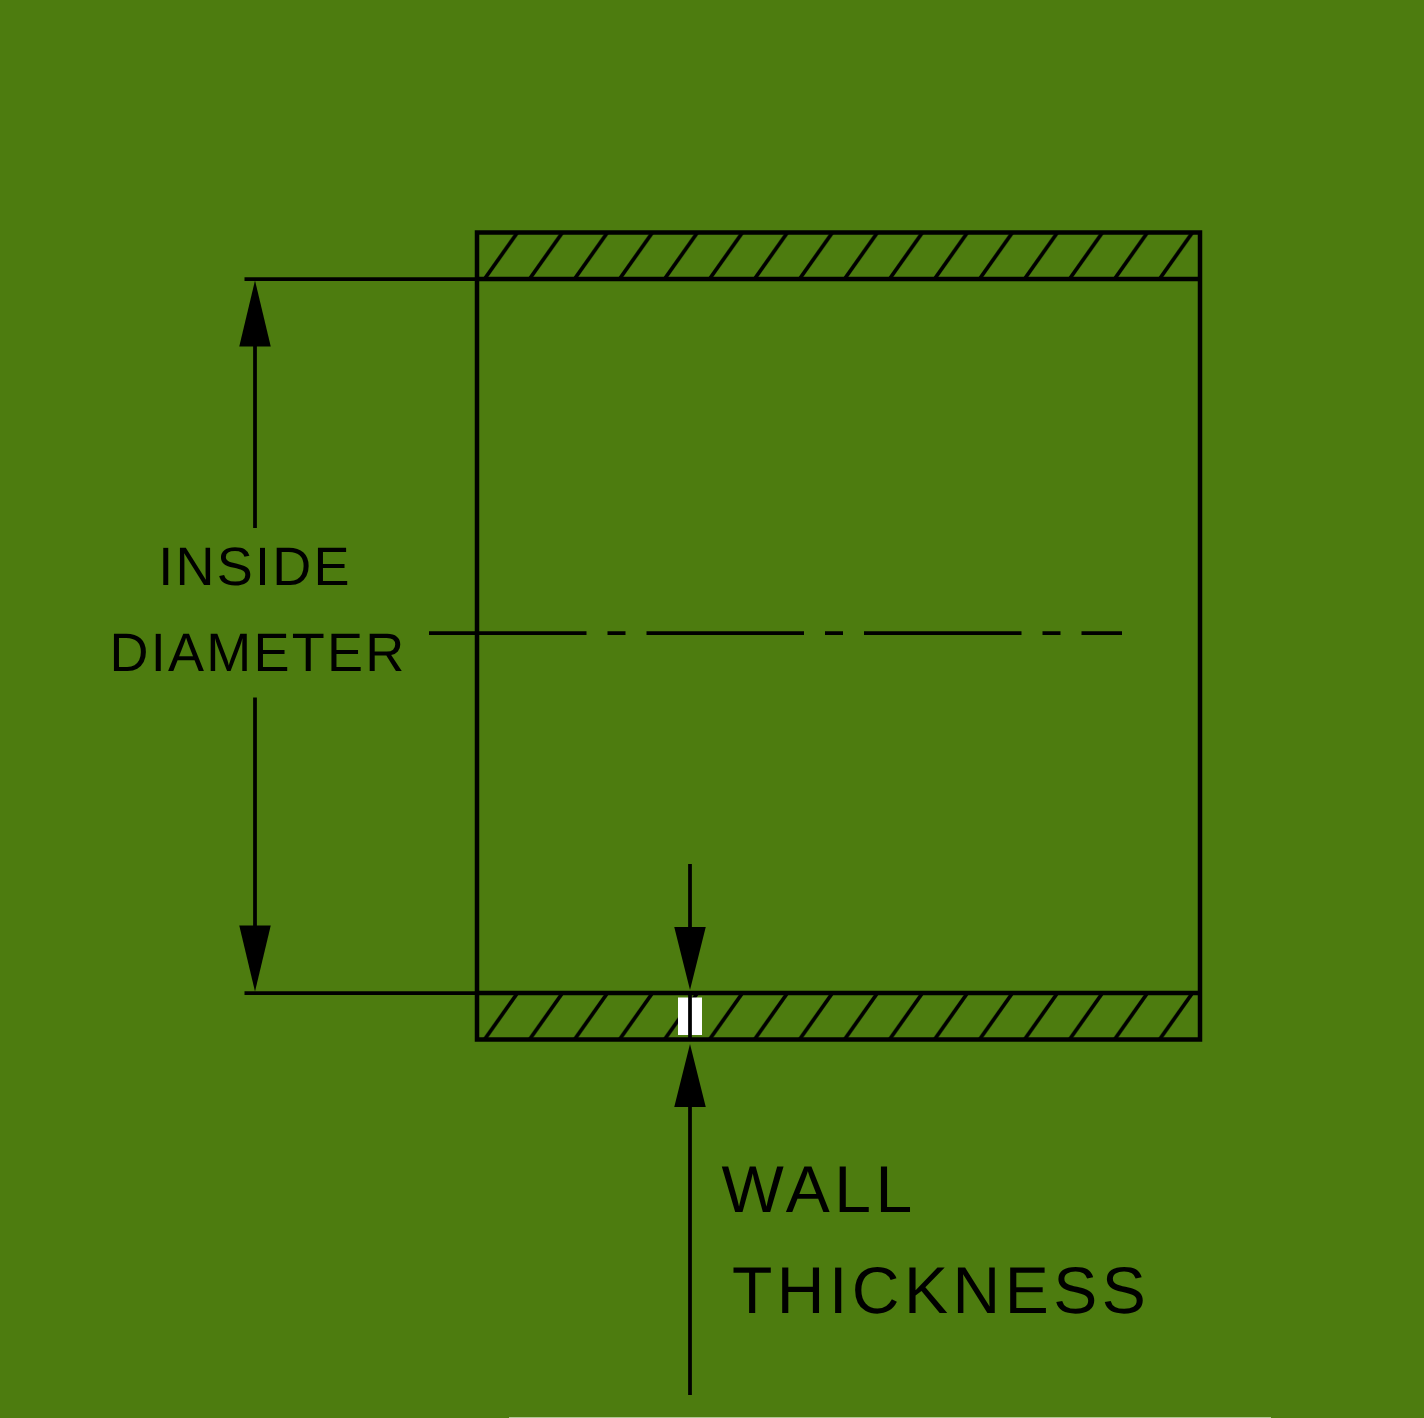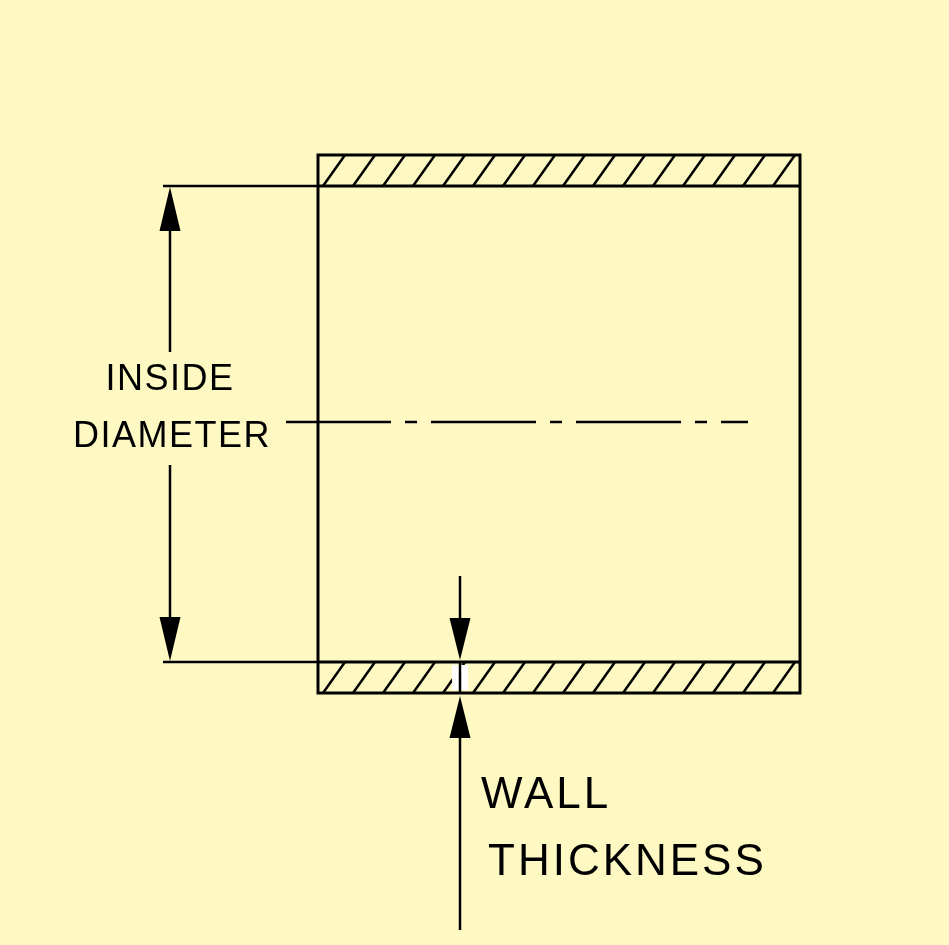--- a/index.html
+++ b/index.html
@@ -4,21 +4,21 @@
 <style>
   html, body {
     margin: 0;
     padding: 0;
     background: #ffffff;
   }
   .canvas {
     position: relative;
     width: 949px;
     height: 945px;
-    background: #fef9c3;
+    background: #4d7c0f;
     overflow: hidden;
     font-family: "Liberation Sans", sans-serif;
   }
   svg {
     position: absolute;
     left: 0;
     top: 0;
   }
   text {
     fill: #000000;

